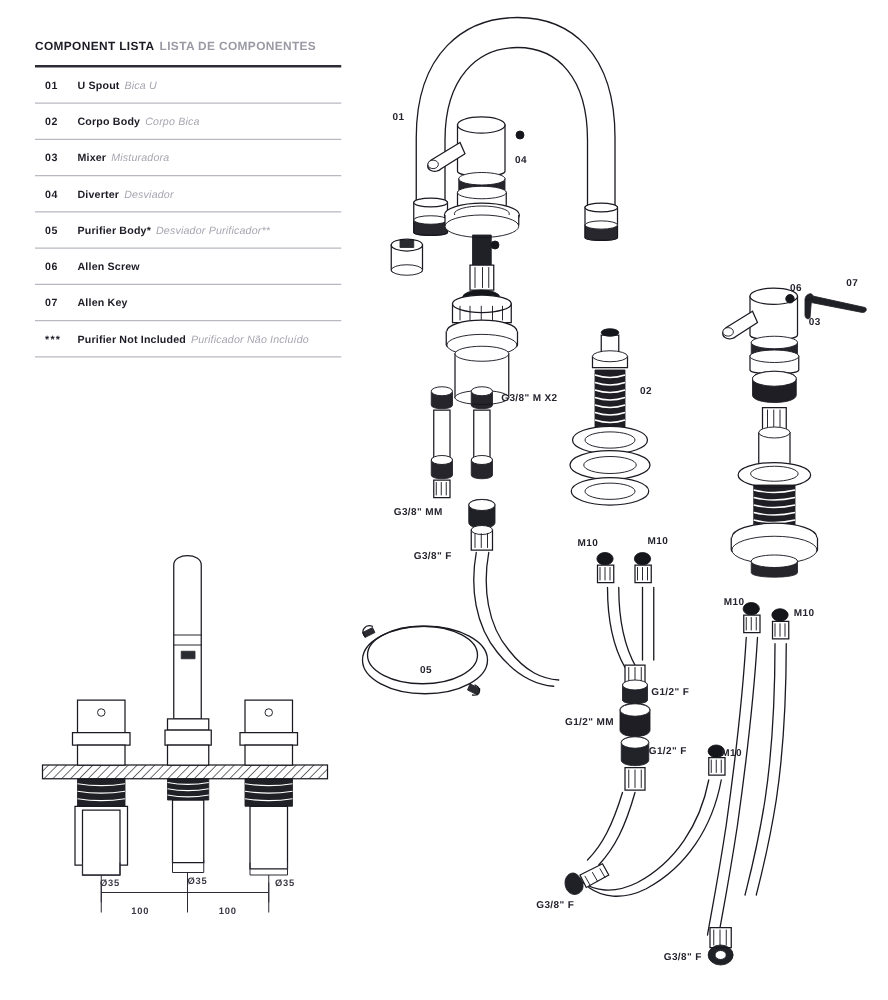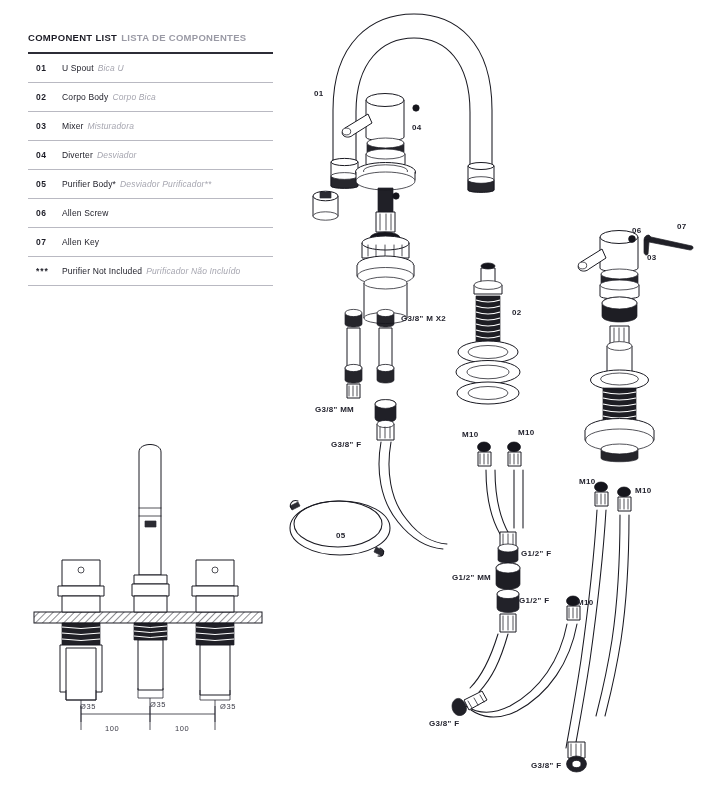--- a/index.html
+++ b/index.html
@@ -13,46 +13,46 @@
 
   
   .clist{position:absolute;left:28px;top:32px;width:245px;}
   .clist-head{font-size:9.5px;letter-spacing:.3px;margin-bottom:9px;white-space:nowrap;}
   .clist-head .en{font-weight:bold;color:#1c1c26;}
   .clist-head .pt{color:#9a9aa5;font-weight:bold;margin-left:4px;}
   .rule-top{height:1.6px;background:#2c2c36;width:245px;}
   .rule{height:1.1px;background:#b9b9c2;width:245px;}
   .row{display:flex;align-items:center;height:28px;padding-left:8px;box-sizing:border-box;}
   .row .num{font-size:8.5px;font-weight:bold;color:#1c1c26;width:26px;letter-spacing:.4px;}
-  .row .en{font-size:8.5px;font-weight:normal;color:#1c1c26;letter-spacing:.15px;}
+  .row .en{font-size:8.5px;font-weight:bold;color:#1c1c26;letter-spacing:.15px;}
   .row .pt{font-size:8.5px;color:#a6a6b0;margin-left:4px;letter-spacing:.15px;font-style:italic;}
   .row.note .num{letter-spacing:1px;}
 
   
   .cal{position:absolute;font-size:8px;font-weight:bold;color:#23232e;letter-spacing:.4px;white-space:nowrap;}
   .thr{position:absolute;font-size:8px;font-weight:bold;color:#23232e;letter-spacing:.3px;white-space:nowrap;}
-  .dim{position:absolute;font-size:7.5px;font-weight:normal;color:#3a3a46;letter-spacing:.6px;white-space:nowrap;}
+  .dim{position:absolute;font-size:7.5px;font-weight:bold;color:#3a3a46;letter-spacing:.6px;white-space:nowrap;}
 
   svg{display:block;}
   .ink{fill:none;stroke:#1a1a22;stroke-width:1.05;stroke-linecap:round;stroke-linejoin:round;}
   .ink-t{fill:none;stroke:#1a1a22;stroke-width:.75;stroke-linecap:round;stroke-linejoin:round;}
   .solid{fill:#15151c;stroke:#15151c;stroke-width:.7;}
   .white{fill:#ffffff;stroke:#1a1a22;stroke-width:1.0;}
   .whiteT{fill:#ffffff;stroke:#1a1a22;stroke-width:.75;}
   .hatch{fill:url(#hatchp);stroke:#1a1a22;stroke-width:1;}
   .dimline{fill:none;stroke:#2a2a34;stroke-width:.8;}
 </style>
 </head>
 <body>
 
 <div class="root">
 
   <div class="clist">
     <div class="clist-head">
-      <span class="en">COMPONENT LIST</span><span class="pt">LISTA DE COMPONENTES</span>
+      <span class="en">COMPONENT LISTA</span><span class="pt">LISTA DE COMPONENTES</span>
     </div>
     <div class="rule-top"></div>
 
     <div class="row">
       <span class="num">01</span>
       <span class="en">U Spout</span>
       <span class="pt">Bica U</span>
     </div>
     <div class="rule"></div>
 

